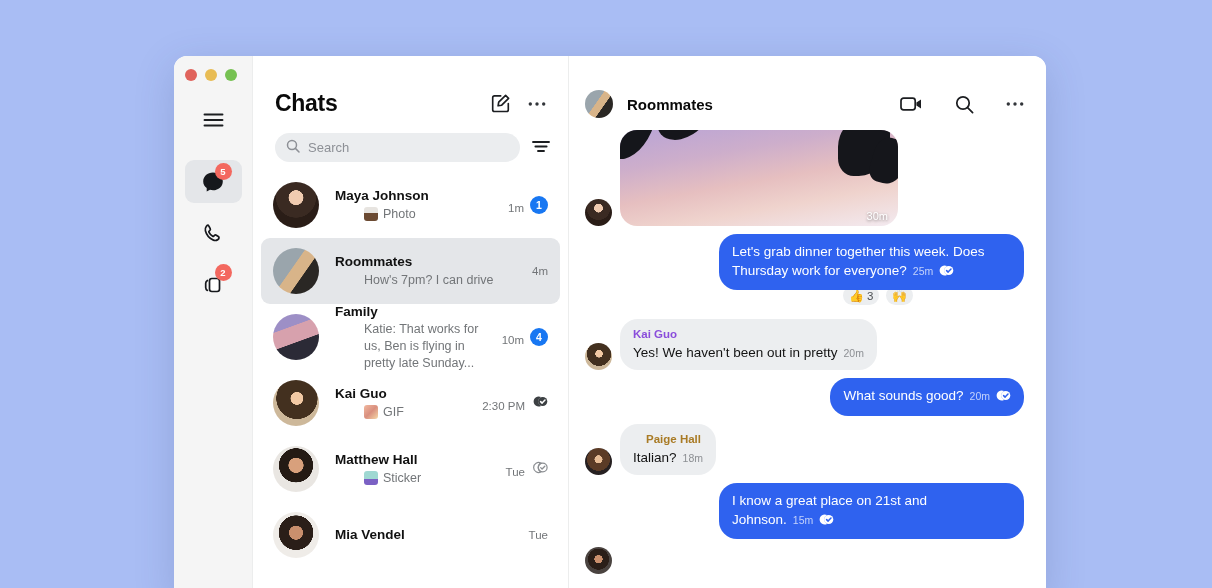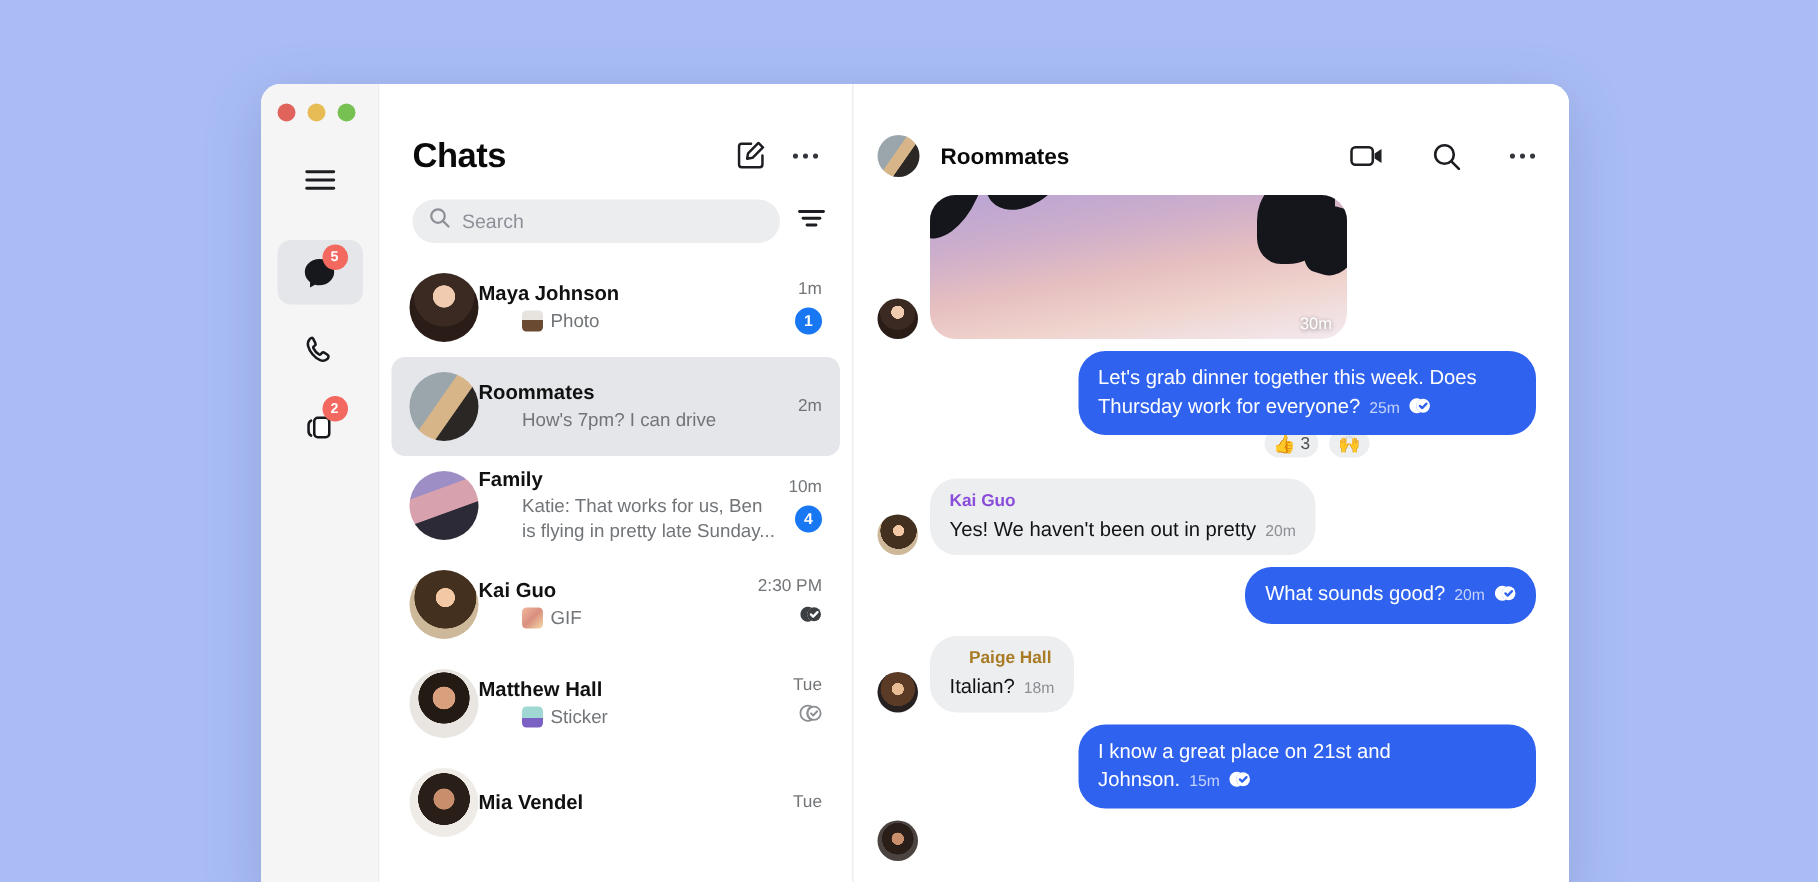--- a/index.html
+++ b/index.html
@@ -123,21 +123,21 @@
     font-size: 13px;
     color: #2b2b2b;
     width: 100%;
   }
   .search-box input::placeholder { color: #8d9096; }
 
   .conv-list { padding: 10px 8px 0 8px; }
   .conv {
     display: flex;
     align-items: center;
-    gap: 0;
+    gap: 16px;
     padding: 9px 12px;
     border-radius: 9px;
     height: 66px;
   }
   .conv.selected { background: #e4e6e9; }
   .avatar {
     width: 46px; height: 46px;
     border-radius: 50%;
     flex: 0 0 46px;
     background-size: cover;
@@ -166,21 +166,20 @@
   }
   .conv-prev.two { white-space: normal; }
   .prev-thumb {
     width: 14px; height: 14px;
     border-radius: 3px;
     flex: 0 0 14px;
     background-size: cover;
   }
   .conv-meta {
     display: flex;
-    flex-direction: column;
     align-items: flex-end;
     gap: 6px;
     flex: 0 0 auto;
     padding-left: 6px;
   }
   .conv-time { font-size: 11.5px; color: #727578; white-space: nowrap; }
   .unread {
     background: #1877f2;
     color: #fff;
     font-size: 10.5px;
@@ -406,21 +405,21 @@
 
       <div class="conv selected">
         <div class="avatar" style="background:linear-gradient(125deg,#9aa5ac 0 42%,#d8b489 43% 62%,#2a2724 63% 100%);"></div>
         <div class="conv-body">
           <div class="conv-name">Roommates</div>
           <div class="conv-prev">
             <span>How's 7pm? I can drive</span>
           </div>
         </div>
         <div class="conv-meta">
-          <span class="conv-time">2m</span>
+          <span class="conv-time">4m</span>
         </div>
       </div>
 
       <div class="conv">
         <div class="avatar" style="background:linear-gradient(160deg,#9d8fc6 0 30%,#d7a1ad 31% 58%,#2b2a36 59% 100%);"></div>
         <div class="conv-body">
           <div class="conv-name">Family</div>
           <div class="conv-prev two">
             <span>Katie: That works for us, Ben is flying in pretty late Sunday...</span>
           </div>

